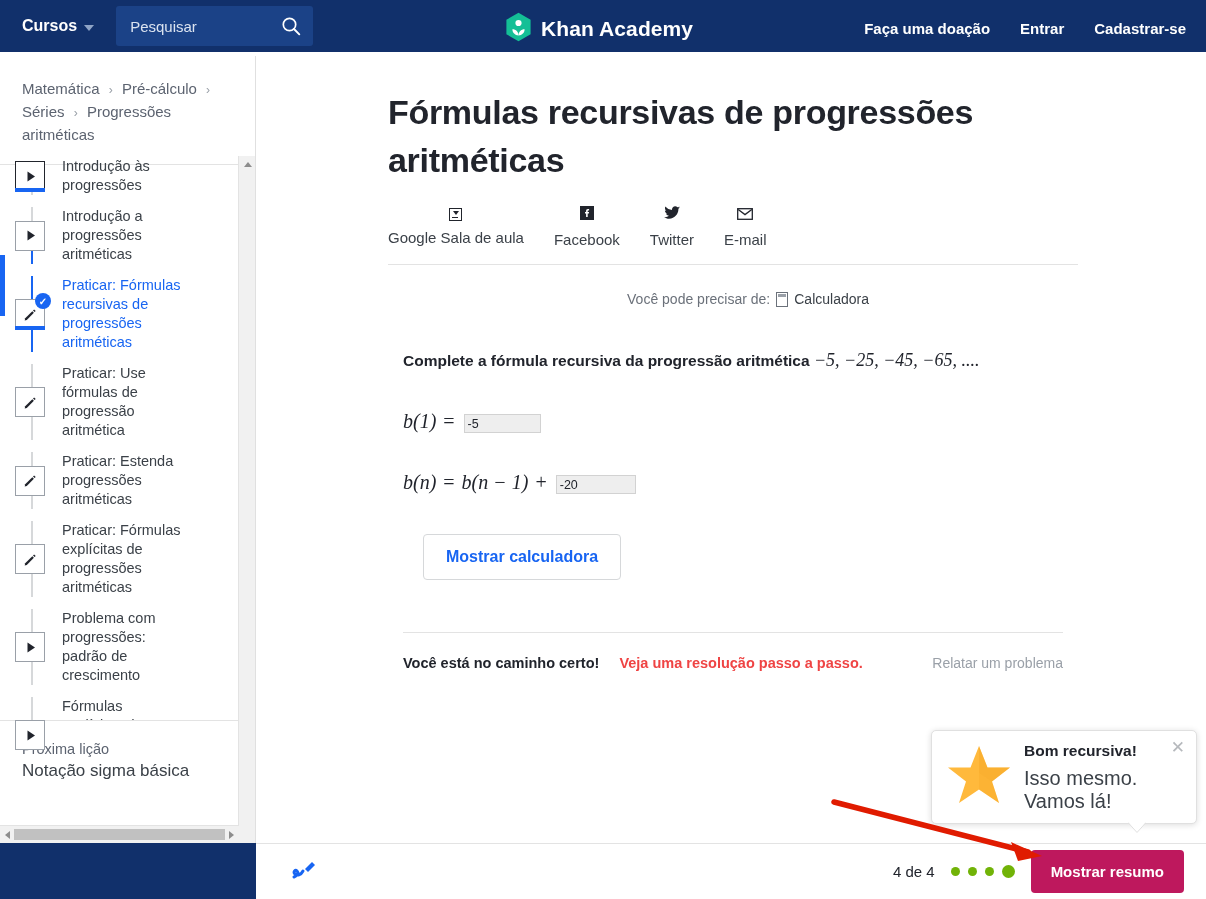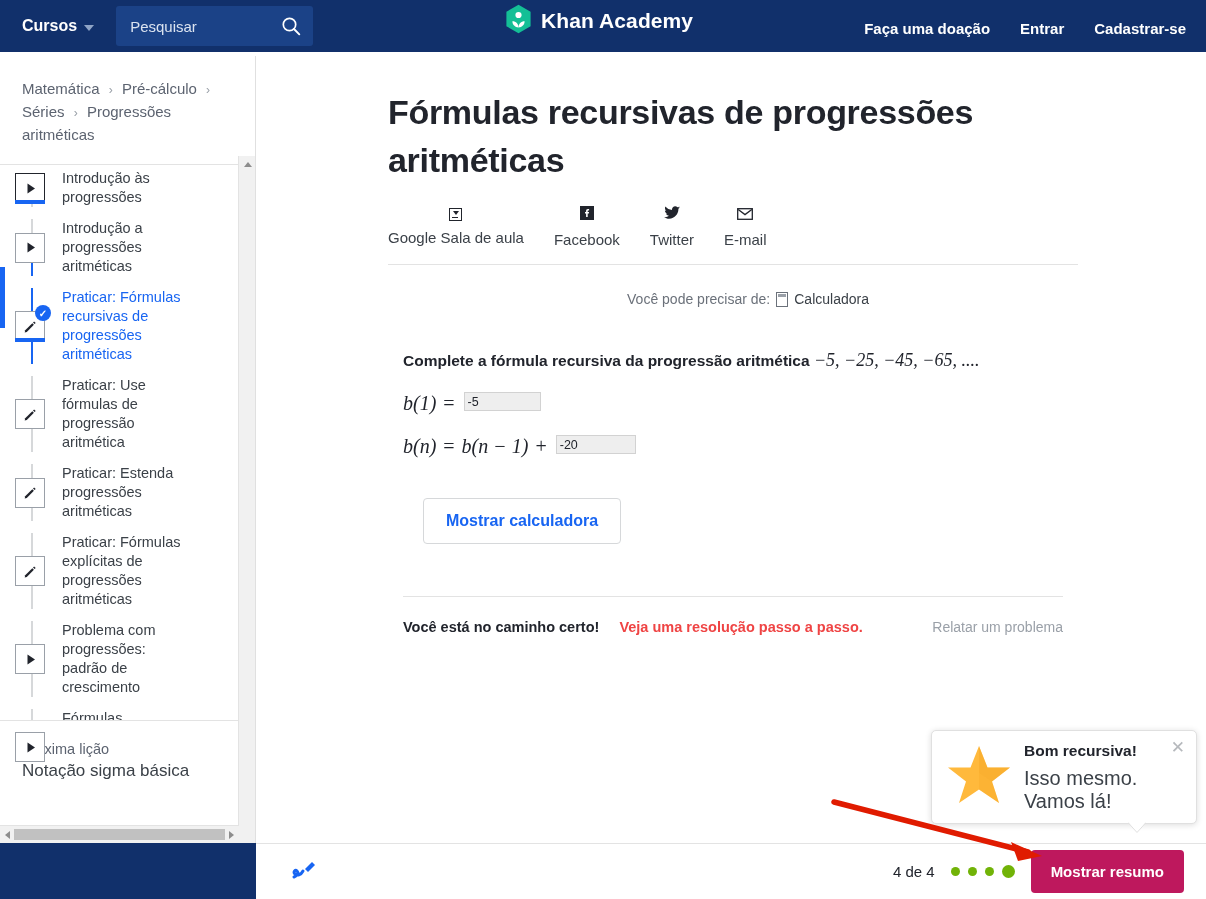--- a/index.html
+++ b/index.html
@@ -33,21 +33,21 @@
   }
   #search-input{
     background:transparent;border:none;outline:none;color:#ffffff;
     font-size:15px; font-family:"Liberation Sans", sans-serif;
     padding-left:14px; width:150px;
   }
   #search-input::placeholder{ color:#dbe3f0; opacity:1; }
   #search-icon{ position:absolute; right:12px; top:10px; }
 
   #brand{
-    position:absolute; left:505px; top:4px;
+    position:absolute; left:505px; top:12px;
     display:flex; align-items:center; gap:9px;
   }
   #brand-name{ color:#ffffff; font-size:21px; font-weight:bold; letter-spacing:.1px; }
 
   #header-right{
     position:absolute; right:20px; top:0; height:56px;
     display:flex; align-items:center; gap:30px;
   }
   #header-right .hlink{
     color:#ffffff; font-size:15px; font-weight:bold; cursor:pointer; white-space:nowrap;
@@ -59,21 +59,21 @@
     background:#ffffff; border-right:1px solid #e0e0e0;
   }
   #breadcrumb{
     padding:22px 20px 18px 22px; font-size:15px; color:#5c6370; line-height:22px;
     border-bottom:1px solid #e3e3e3;
   }
   #breadcrumb .crumb{ color:#5c6370; cursor:pointer; }
   #breadcrumb .sep{ color:#9aa0a8; font-size:12px; margin:0 5px; }
 
   #sidebar-scroll{
-    position:absolute; left:0; top:100px; width:191px; height:641px;
+    position:absolute; left:0; top:88px; width:191px; height:641px;
     overflow:hidden;
   }
   #lesson-list{ position:relative; padding-top:7px; }
   .lesson-item{
     position:relative; display:flex; align-items:center;
     min-height:50px; padding:6px 10px 6px 0; cursor:pointer;
   }
   .lesson-item .railwrap{
     position:relative; width:60px; flex:0 0 60px; align-self:stretch;
     display:flex; align-items:center; justify-content:center;
@@ -176,21 +176,21 @@
   }
   .calc-icon:before{
     content:""; position:absolute; left:1.2px; top:1.2px; right:1.2px; height:3.4px; background:#9aa0a8;
   }
 
   #question{
     margin-top:42px; font-size:15.5px; color:#21242c; font-weight:bold; line-height:22px;
   }
   #question .seq{ font-family:"Liberation Serif", serif; font-style:italic; font-weight:normal; font-size:18px;}
 
-  .math-line{ margin-top:20px; display:flex; align-items:flex-start; font-size:20px;
+  .math-line{ margin-top:38px; display:flex; align-items:flex-end; font-size:20px;
     font-family:"Liberation Serif", serif; color:#21242c; }
   .math-line .mtxt{ font-style:italic; }
   .math-line .mop{ font-style:normal; margin:0 7px; }
   .ans-box{
     display:inline-block; width:77px; height:19px; background:#eeeeee;
     border:1px solid #d2d2d2; font-family:"Liberation Sans", sans-serif;
     font-size:12.5px; color:#21242c; line-height:18px; padding-left:3px;
     vertical-align:middle; margin-left:2px; cursor:text;
   }
   .ans-box.wide{ width:80px; }

